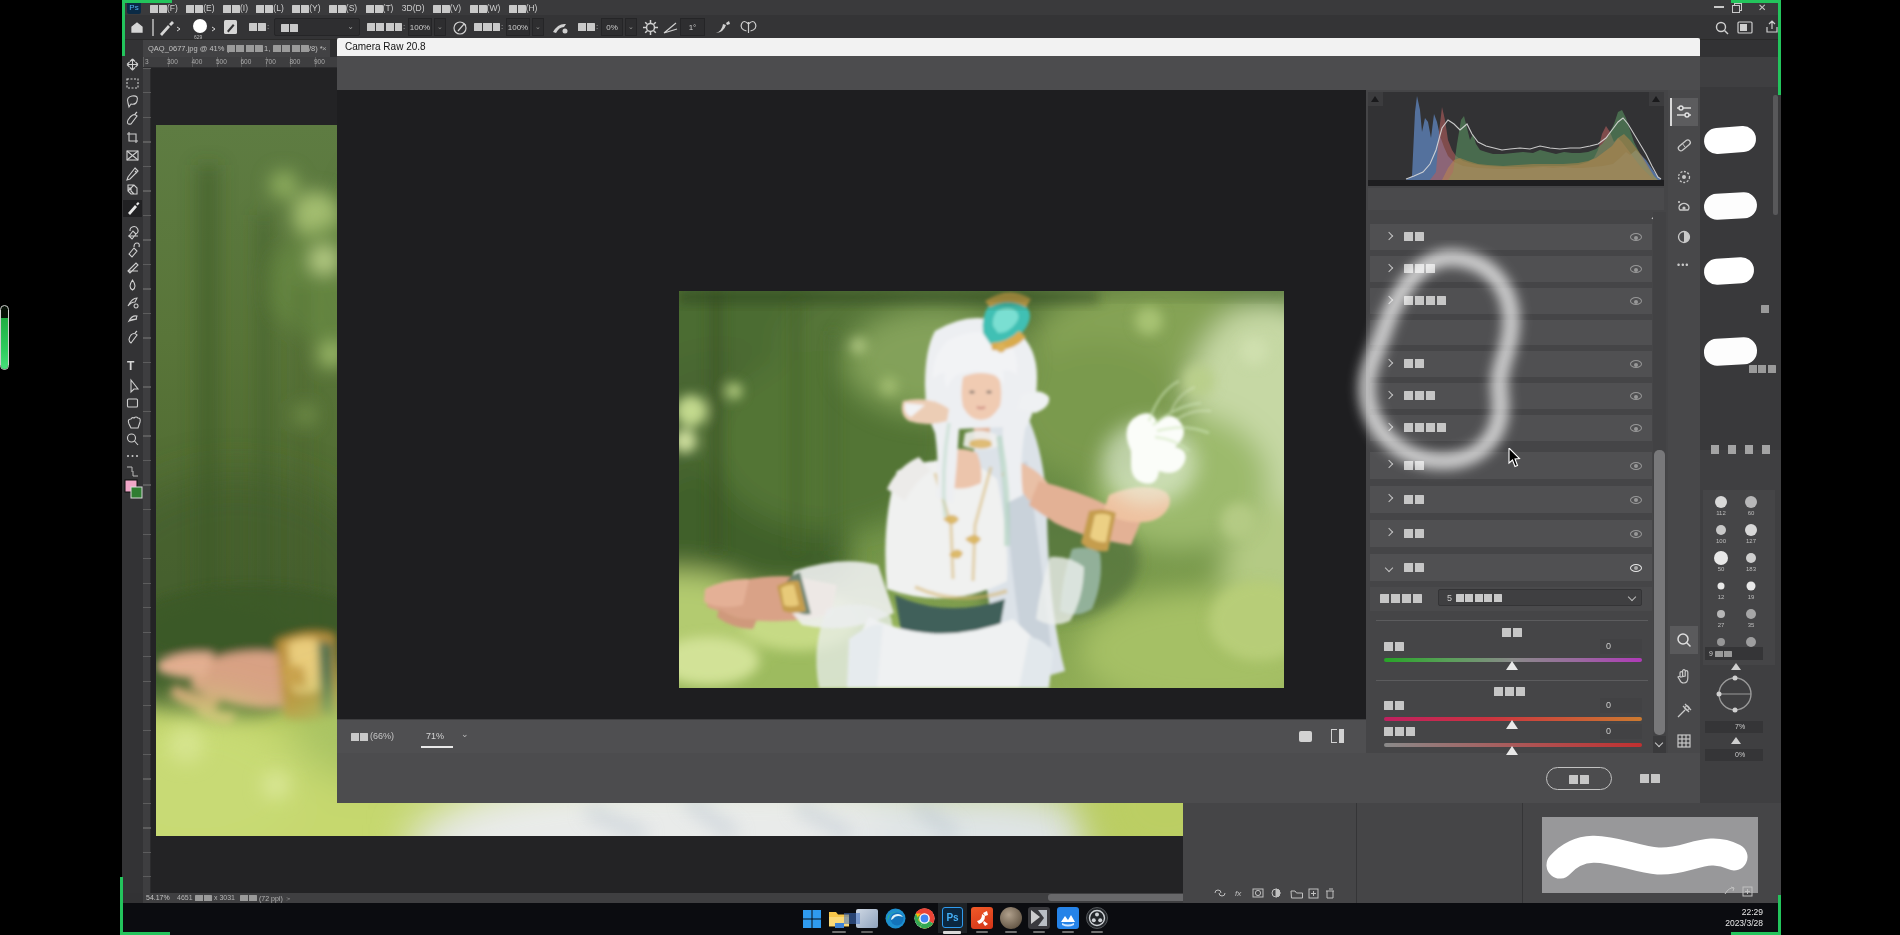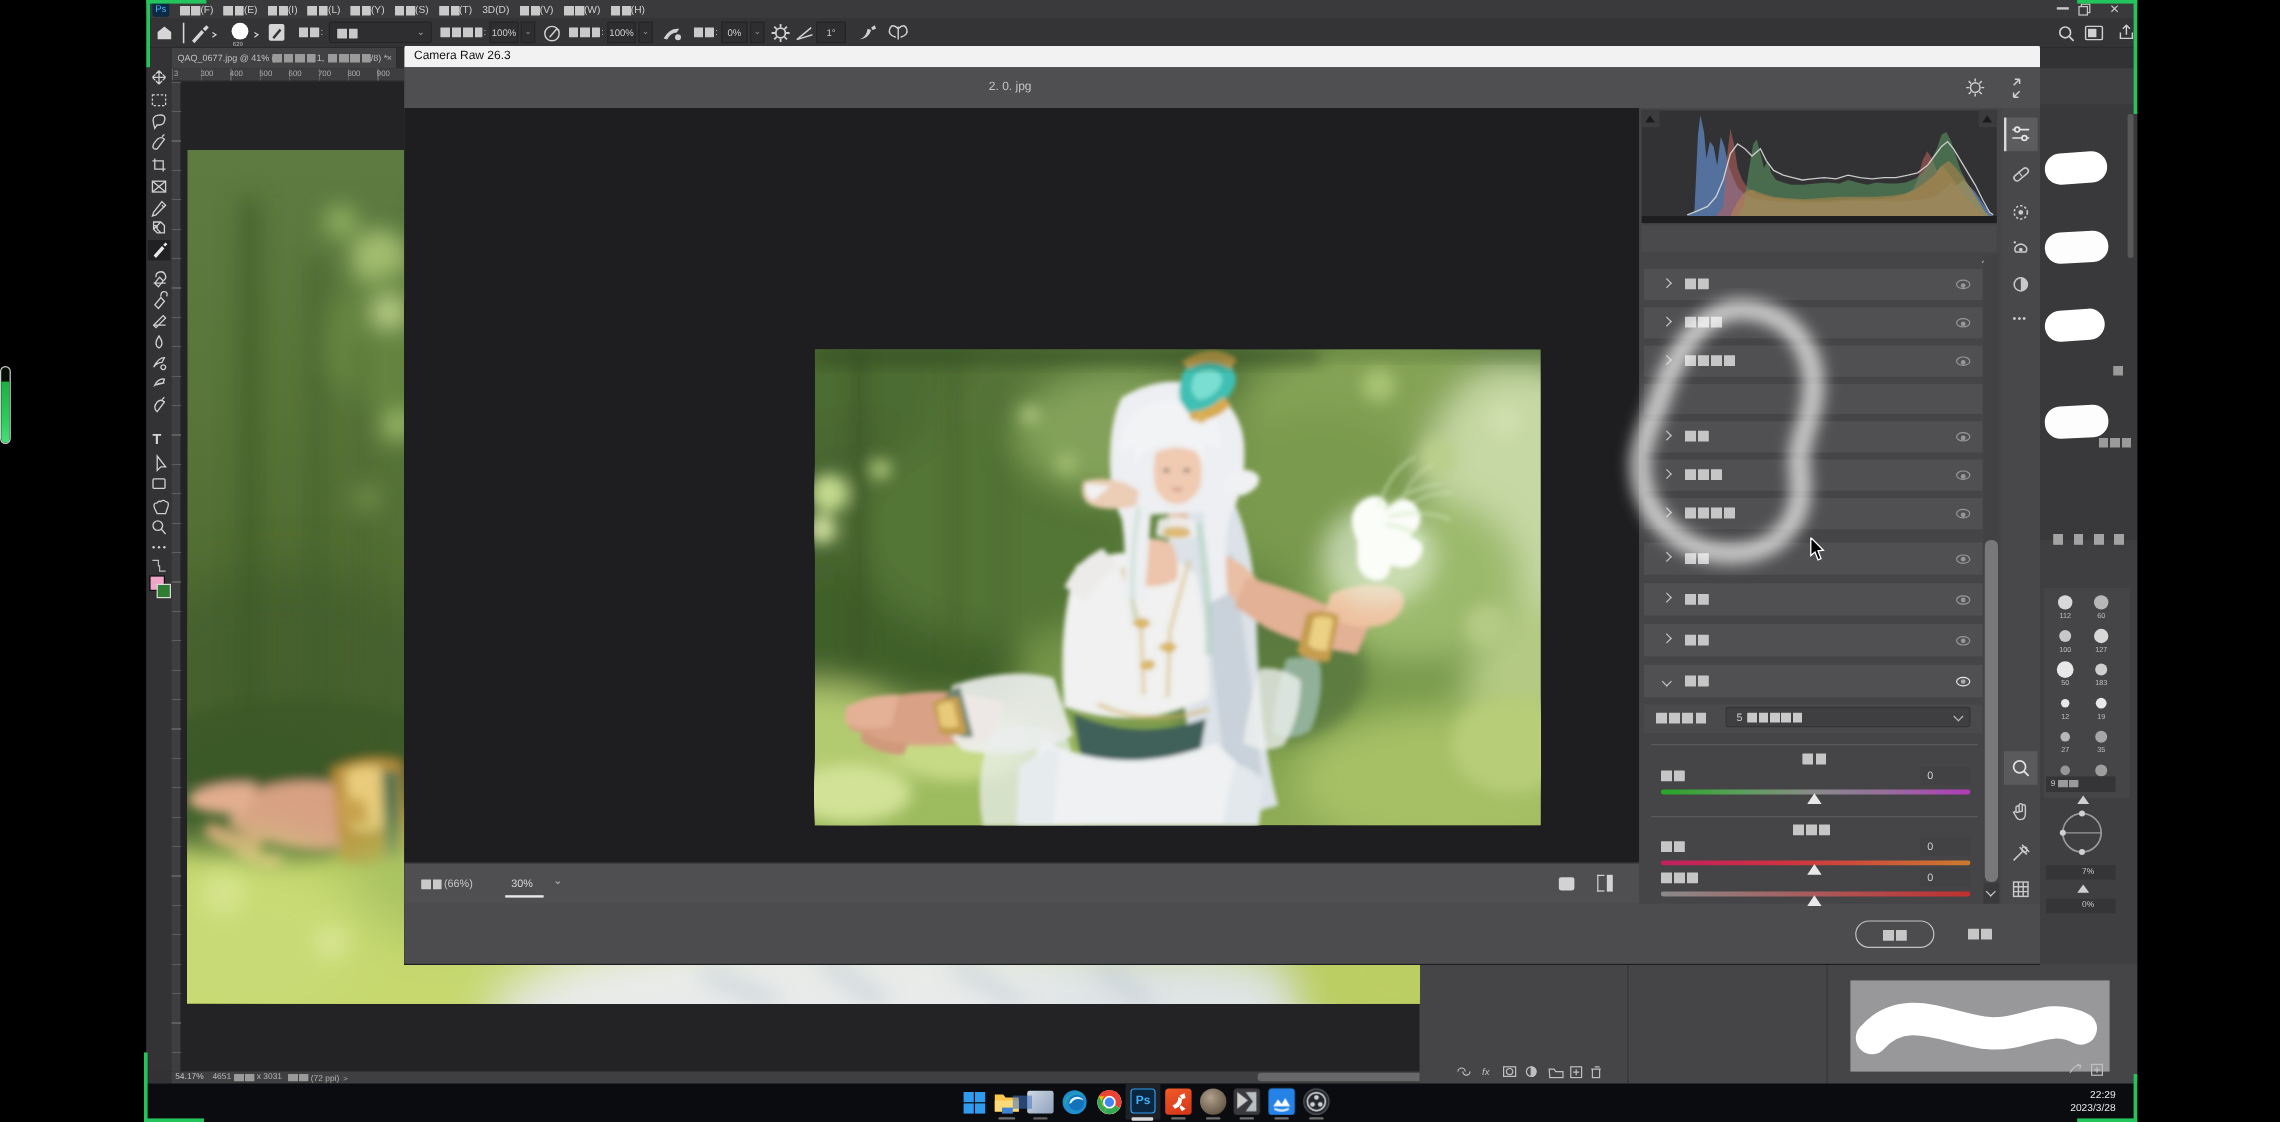--- a/index.html
+++ b/index.html
@@ -442,40 +442,21 @@
     <div class="ab" style="left:854px;top:28px;width:12px;height:2px;background:#6f6f6f;border-radius:1px;"></div>
     <div class="ab" style="left:883px;top:28px;width:12px;height:2px;background:#6f6f6f;border-radius:1px;"></div>
     <div class="ab" style="left:911px;top:28px;width:12px;height:2px;background:#6f6f6f;border-radius:1px;"></div>
     <div class="ab" style="left:940px;top:28px;width:12px;height:2px;background:#6f6f6f;border-radius:1px;"></div>
     <div class="ab" style="left:969px;top:28px;width:12px;height:2px;background:#6f6f6f;border-radius:1px;"></div>
     <div class="ab" style="right:18px;top:4px;font-size:8.5px;color:#e8e8e8;text-align:right;line-height:11px;">22:29<br>2023/3/28</div>
   </div>
 
   <div class="ab" id="dialog" style="left:215px;top:38px;width:1363px;height:765px;background:#4c4c4e;">
     <div class="ab" id="cr-title" style="left:0;top:0;width:1363px;height:18px;background:#f2f2f2;border-radius:2px 2px 0 0;">
-      <span style="position:absolute;left:8px;top:3px;font-size:10px;color:#111;">Camera Raw 26.3</span>
-    </div>
-    <div class="ab" id="cr-header" style="left:0;top:18px;width:1363px;height:34px;background:#4f4f51;">
-      <span style="position:absolute;left:487px;top:11px;font-size:10px;color:#c4c4c4;">2. 0. jpg</span>
-      <svg class="ab" style="left:1300px;top:8px;" width="56" height="18" viewBox="0 0 56 18">
-        <g stroke="#d2d2d2" fill="none" stroke-width="1.2">
-          <circle cx="9" cy="9" r="4"></circle>
-          <g>
-              <line x1="9" y1="1.5" x2="9" y2="4"></line>
-              <line x1="9" y1="14" x2="9" y2="16.5"></line>
-              <line x1="1.5" y1="9" x2="4" y2="9"></line>
-              <line x1="14" y1="9" x2="16.5" y2="9"></line>
-              <line x1="3.6" y1="3.6" x2="5.5" y2="5.5"></line>
-              <line x1="12.5" y1="12.5" x2="14.4" y2="14.4"></line>
-              <line x1="3.6" y1="14.4" x2="5.5" y2="12.5"></line>
-              <line x1="12.5" y1="5.5" x2="14.4" y2="3.6"></line>
-            </g>
-          <path d="M41,7 l5,-5 M46,2 h-4 M46,2 v4 M46,12 l-5,5 M41,17 h4 M41,17 v-4"></path>
-        </g>
-      </svg>
+      <span style="position:absolute;left:8px;top:3px;font-size:10px;color:#111;">Camera Raw 20.8</span>
     </div>
     <div class="ab" id="cr-image" style="left:0;top:52px;width:1029px;height:629px;background:#1e1e20;overflow:hidden;">
       <div class="ab" id="mainphoto" style="left:342px;top:201px;width:605px;height:397px;overflow:hidden;">
       <svg width="605" height="397" viewBox="0 0 605 397">
         <defs>
           <filter id="mb1" x="-40%" y="-40%" width="180%" height="180%">
                 <feGaussianBlur stdDeviation="14"></feGaussianBlur>
               </filter>
           <filter id="mb2" x="-60%" y="-60%" width="220%" height="220%">
                 <feGaussianBlur stdDeviation="6"></feGaussianBlur>
@@ -615,21 +596,21 @@
         </g>
 
         <rect x="0" y="0" width="420" height="12" fill="#2c401f" opacity=".55" filter="url(#mb2)"></rect>
             <rect x="420" y="0" width="185" height="8" fill="#4e6b33" opacity=".4" filter="url(#mb2)"></rect>
       </svg>
       </div>
     </div>
     <div class="ab" id="cr-zoombar" style="left:0;top:681px;width:1029px;height:34px;background:#4f4f51;border-top:1px solid #3e3e40;">
       <span class="zh t9" style="position:absolute;left:14px;top:13px;width:17px;"></span>
       <span style="position:absolute;left:33px;top:11px;font-size:9px;color:#c6c6c6;">(66%)</span>
-      <span style="position:absolute;left:89px;top:11px;font-size:9px;color:#d6d6d6;">30%</span>
+      <span style="position:absolute;left:89px;top:11px;font-size:9px;color:#d6d6d6;">71%</span>
       <div class="ab" style="left:84px;top:26px;width:32px;height:2px;background:#e8e8e8;"></div>
       <span style="position:absolute;left:124px;top:9px;color:#b9b9b9;font-size:9px;">⌄</span>
       <div class="ab" style="left:962px;top:11px;width:13px;height:11px;background:#d2d2d2;border-radius:2px;"></div>
       <div class="ab" style="left:994px;top:9px;width:6px;height:14px;border:1.3px solid #d2d2d2;border-right:none;"></div>
       <div class="ab" style="left:1002px;top:9px;width:5px;height:14px;background:#d2d2d2;"></div>
     </div>
     <div class="ab" id="cr-bottom" style="left:0;top:715px;width:1363px;height:50px;background:#4c4c4e;">
       <div class="ab" style="left:1209px;top:14px;width:66px;height:23px;border:1px solid #c2c2c2;border-radius:12px;">
         <span class="zh t10" style="position:absolute;left:22px;top:7px;width:20px;"></span>
       </div>

